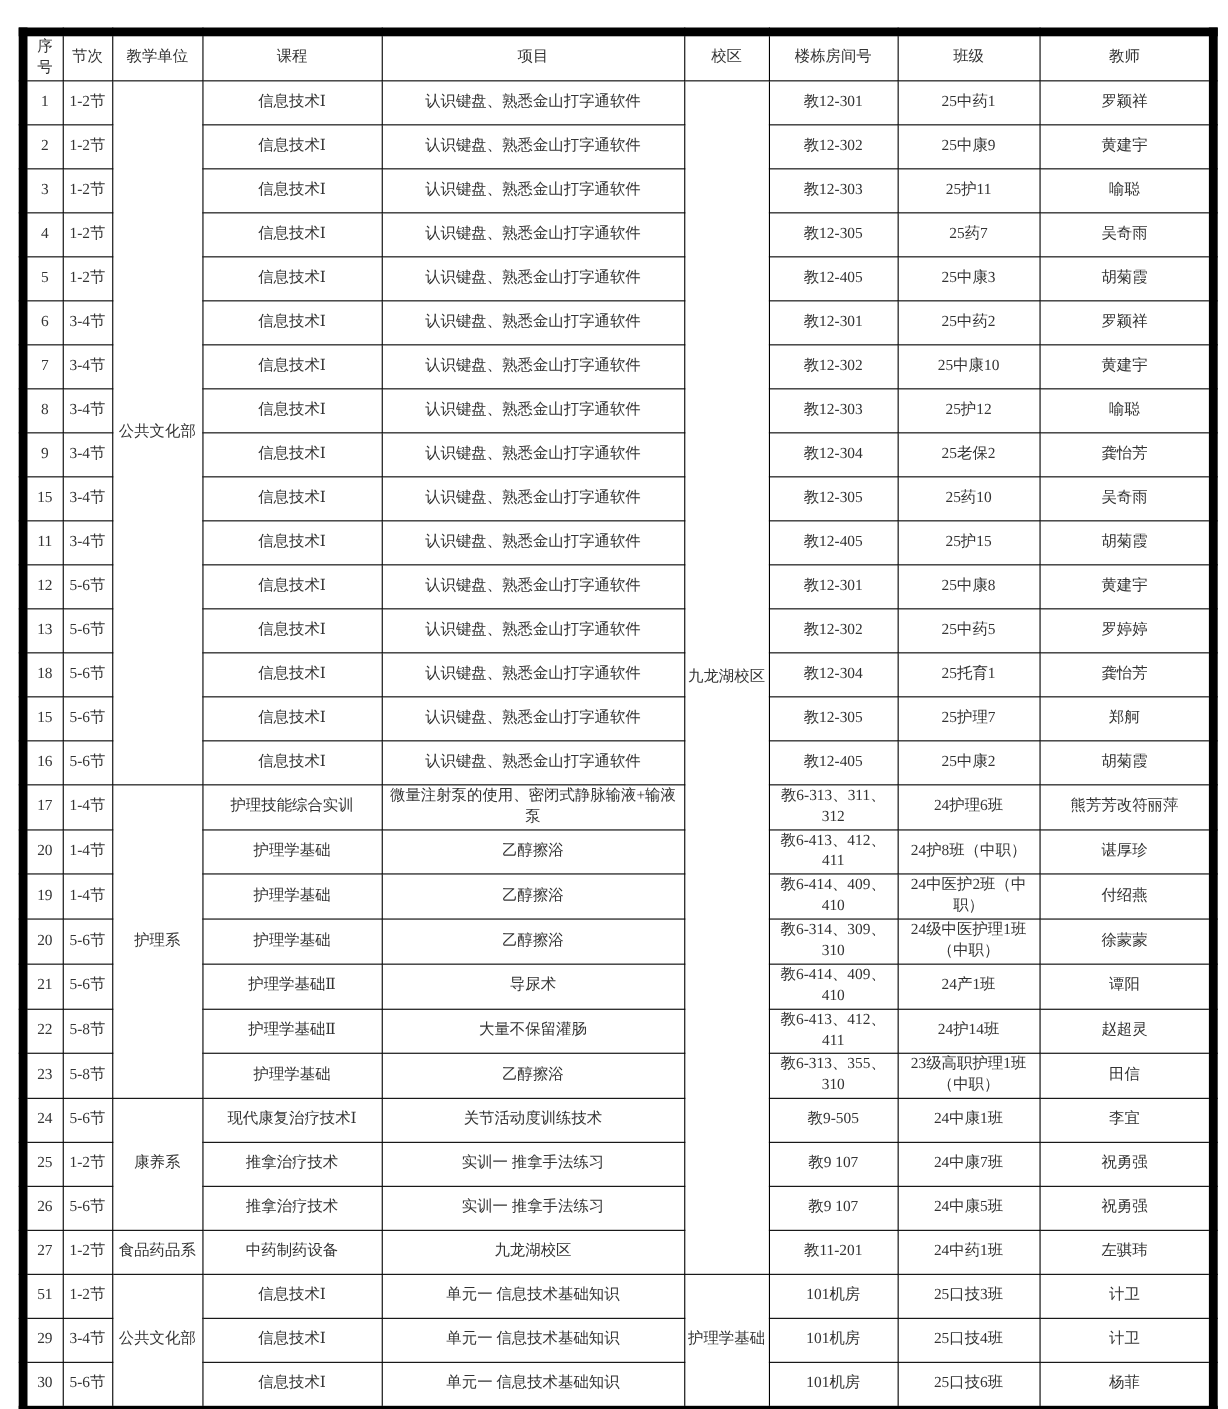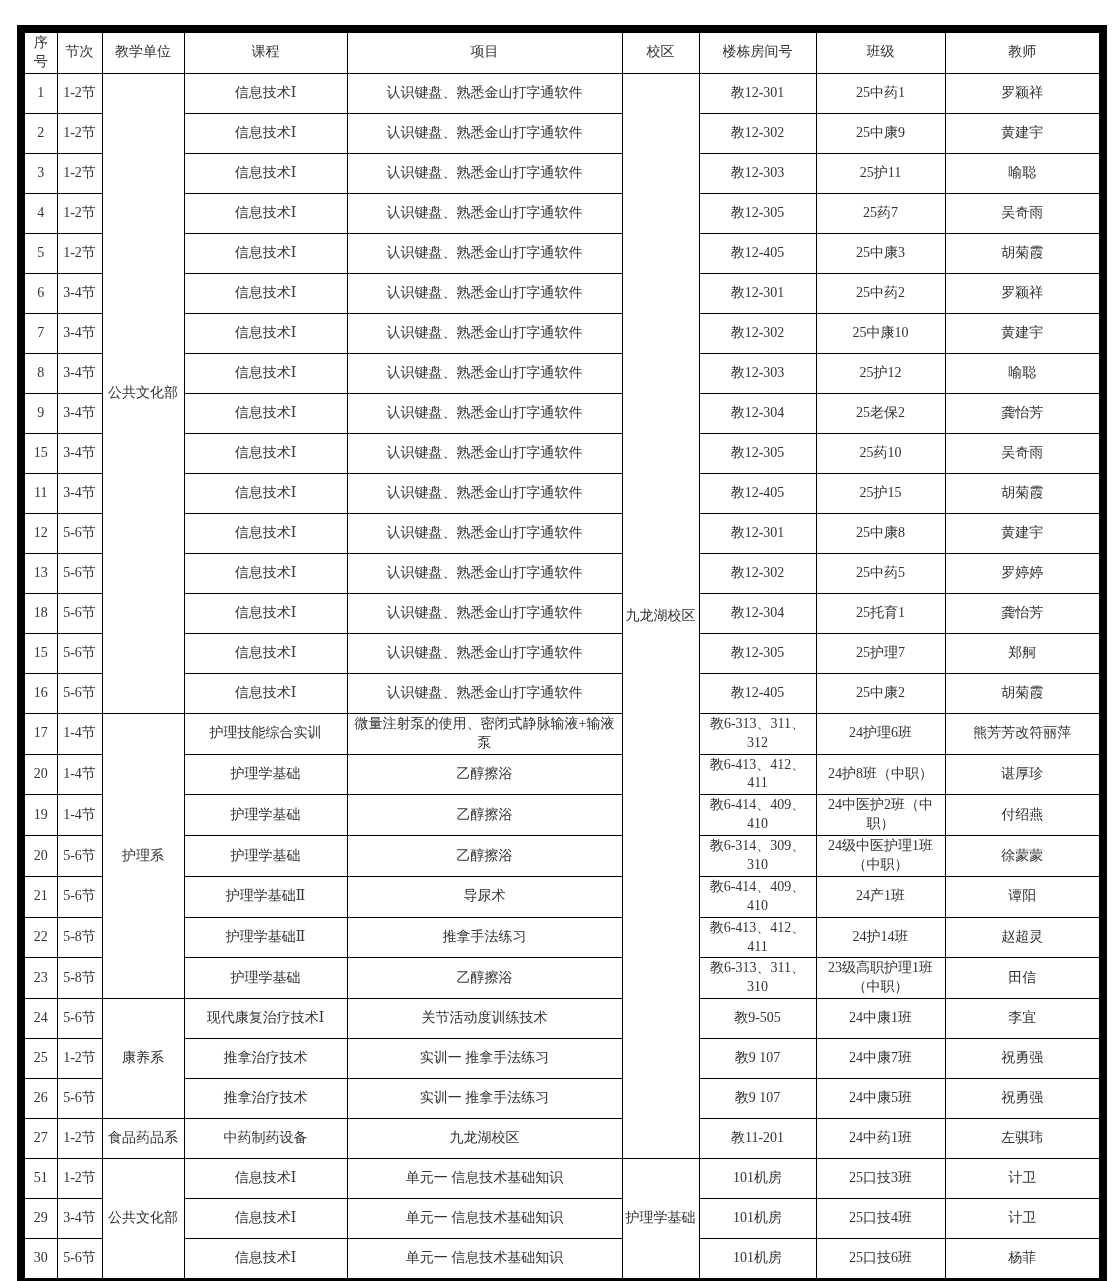--- a/index.html
+++ b/index.html
@@ -273,31 +273,31 @@
           <td data-name="course-cell">护理学基础Ⅱ</td>
           <td data-name="project-cell">导尿术</td>
           <td data-name="room-cell">教6-414、409、410</td>
           <td data-name="class-cell">24产1班</td>
           <td data-name="teacher-cell">谭阳</td>
         </tr>
         <tr data-name="table-row">
           <td data-name="row-number-cell">22</td>
           <td data-name="period-cell">5-8节</td>
           <td data-name="course-cell">护理学基础Ⅱ</td>
-          <td data-name="project-cell">推拿手法练习</td>
+          <td data-name="project-cell">大量不保留灌肠</td>
           <td data-name="room-cell">教6-413、412、411</td>
           <td data-name="class-cell">24护14班</td>
           <td data-name="teacher-cell">赵超灵</td>
         </tr>
         <tr data-name="table-row">
           <td data-name="row-number-cell">23</td>
           <td data-name="period-cell">5-8节</td>
           <td data-name="course-cell">护理学基础</td>
           <td data-name="project-cell">乙醇擦浴</td>
-          <td data-name="room-cell">教6-313、311、310</td>
+          <td data-name="room-cell">教6-313、355、310</td>
           <td data-name="class-cell">23级高职护理1班（中职）</td>
           <td data-name="teacher-cell">田信</td>
         </tr>
         <tr data-name="table-row">
           <td data-name="row-number-cell">24</td>
           <td data-name="period-cell">5-6节</td>
           <td data-name="unit-cell" rowspan="3">康养系</td>
           <td data-name="course-cell">现代康复治疗技术Ⅰ</td>
           <td data-name="project-cell">关节活动度训练技术</td>
           <td data-name="room-cell">教9-505</td>

